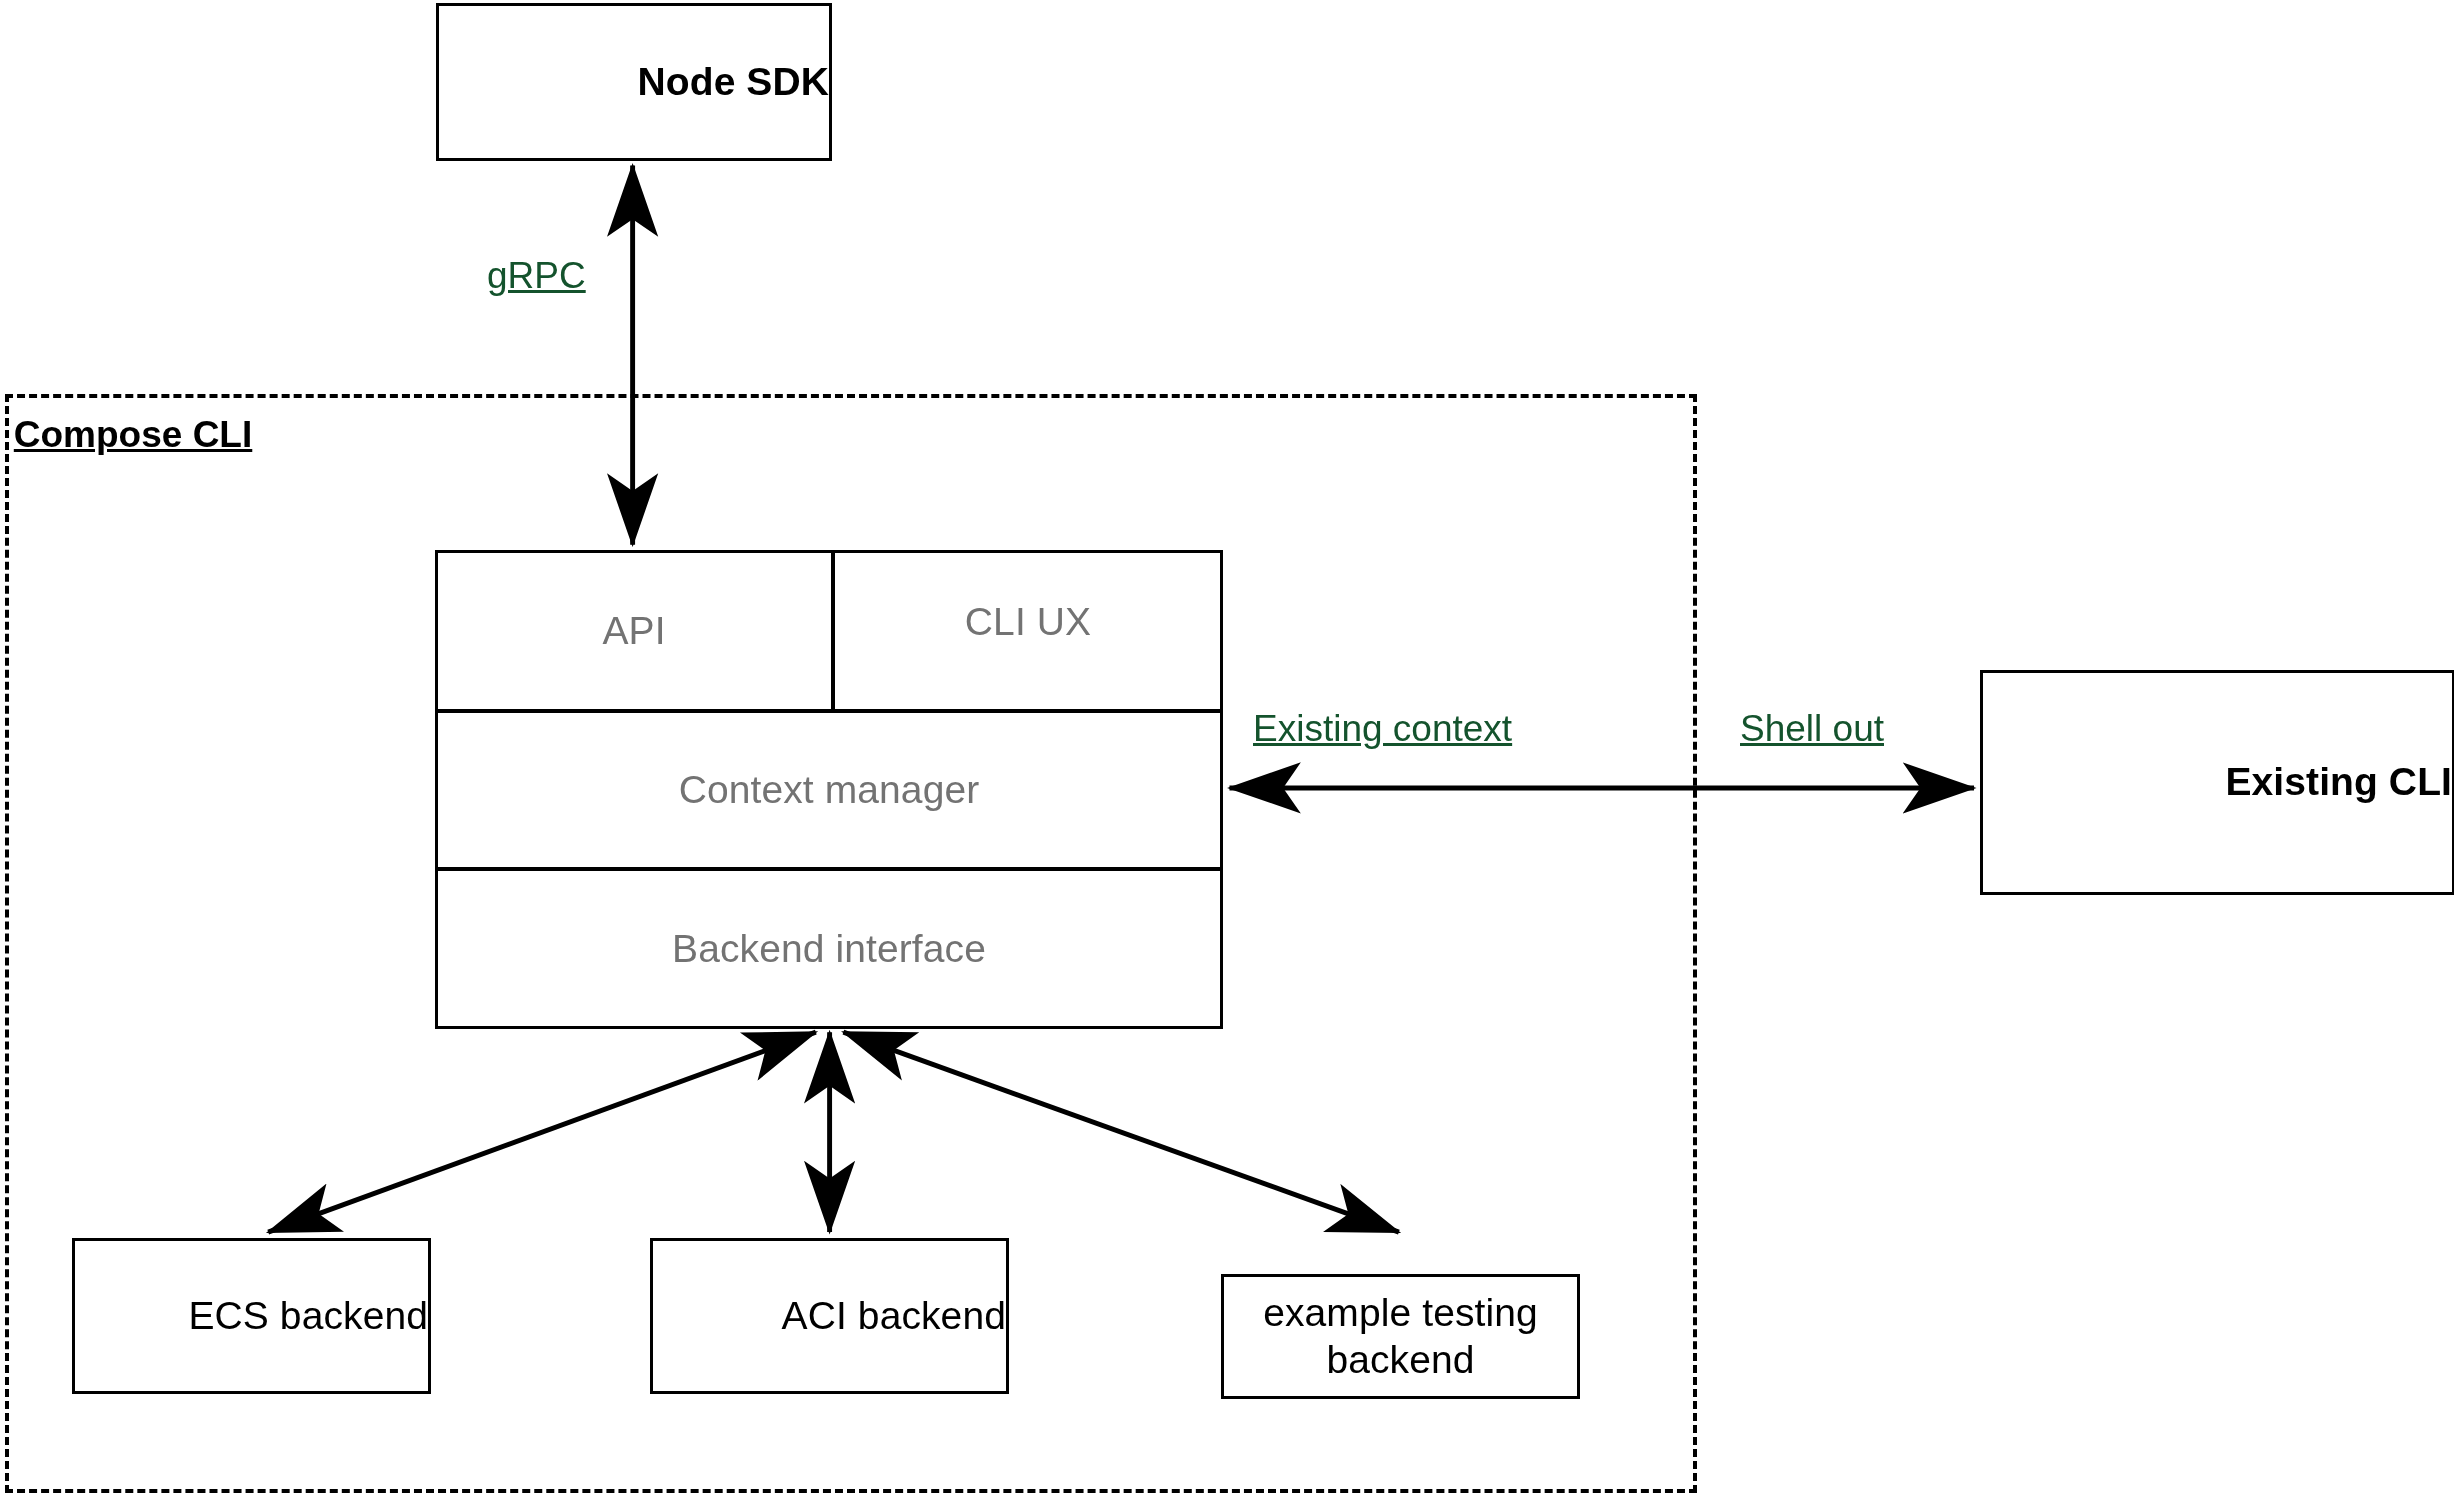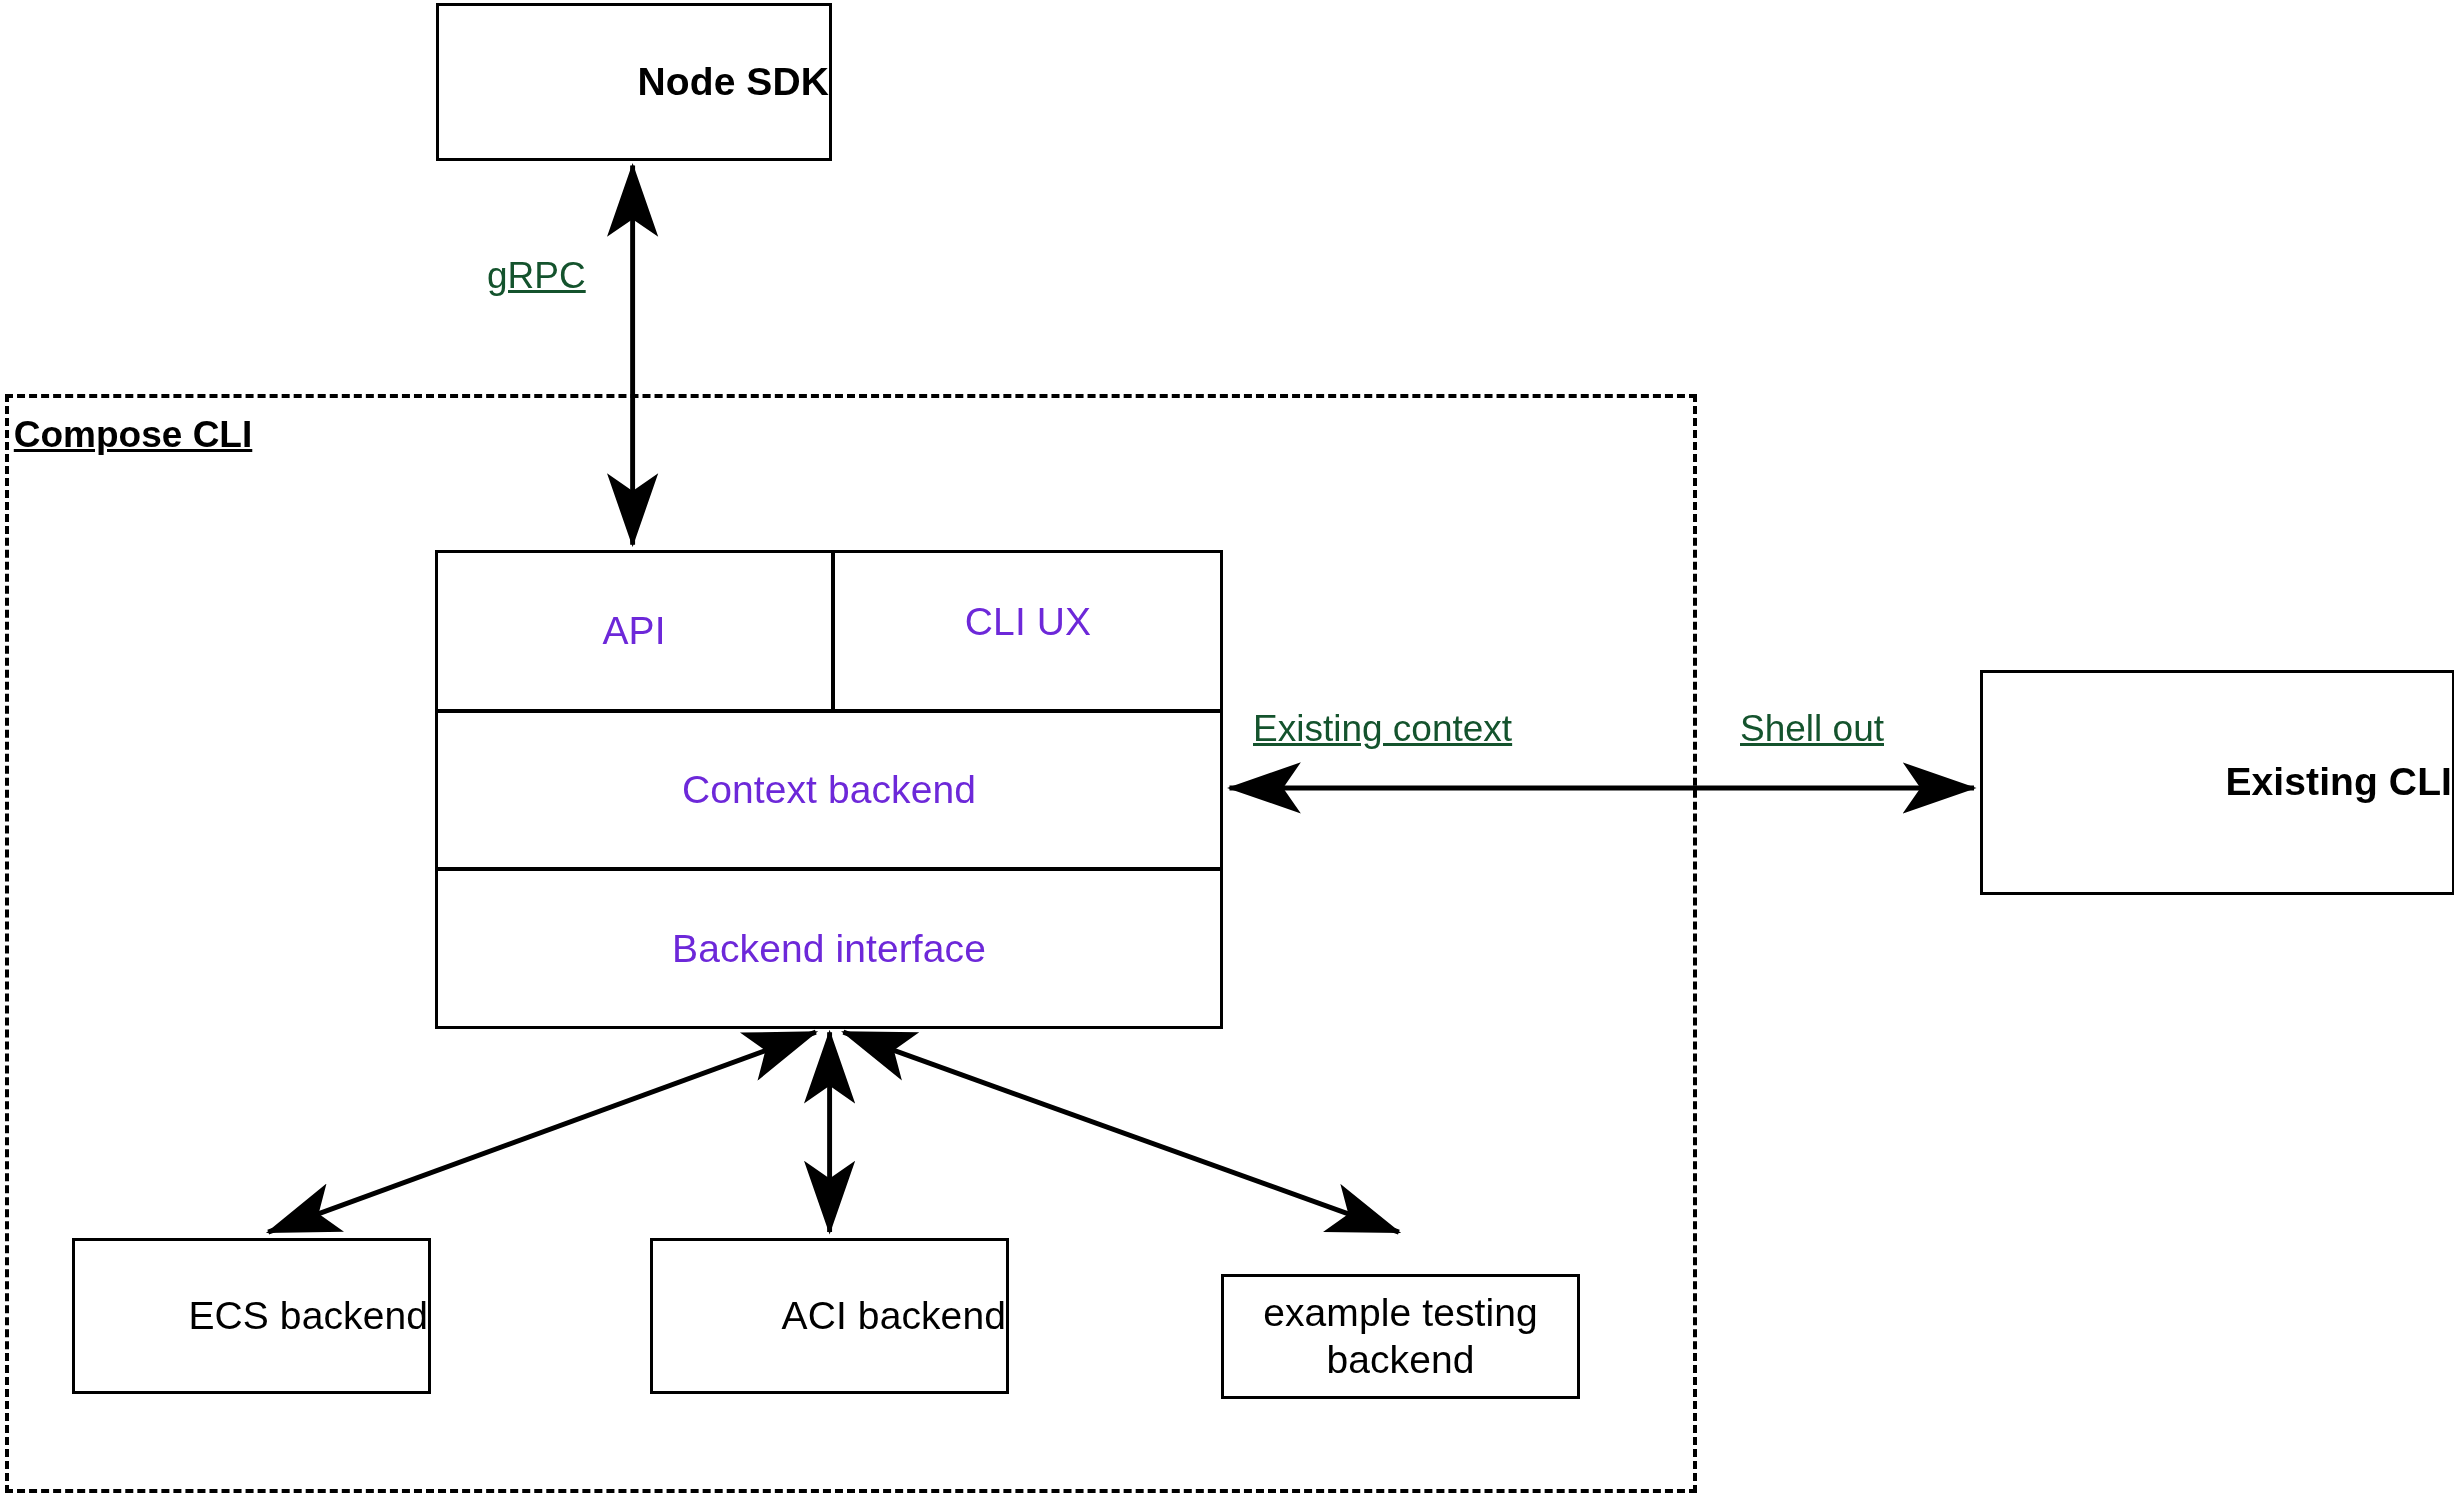--- a/index.html
+++ b/index.html
@@ -41,21 +41,21 @@
   .node.bold .node-label {
     font-weight: bold;
   }
   .row-cell {
     position: absolute;
     box-sizing: border-box;
     display: flex;
     align-items: center;
     justify-content: center;
     text-align: center;
-    color: #6d28d9;
+    color: #737373;
     background: transparent;
   }
   .group-box {
     position: absolute;
     box-sizing: border-box;
     border: 4.9px dashed #000000;
     background: transparent;
   }
   .group-title {
     position: absolute;
@@ -144,21 +144,21 @@
   <div id="div-h1"></div>
   <div id="div-h2"></div>
 
   <div class="row-cell" id="cell-api">
     <span class="node-label">API</span>
   </div>
   <div class="row-cell" id="cell-cliux">
     <span class="node-label">CLI UX</span>
   </div>
   <div class="row-cell" id="cell-ctxmgr">
-    <span class="node-label">Context backend</span>
+    <span class="node-label">Context manager</span>
   </div>
   <div class="row-cell" id="cell-backend">
     <span class="node-label">Backend interface</span>
   </div>
 
   <div class="node bold" id="node-existing-cli">
     <span class="node-label">Existing CLI</span>
   </div>
 
   <div class="node" id="node-ecs">

